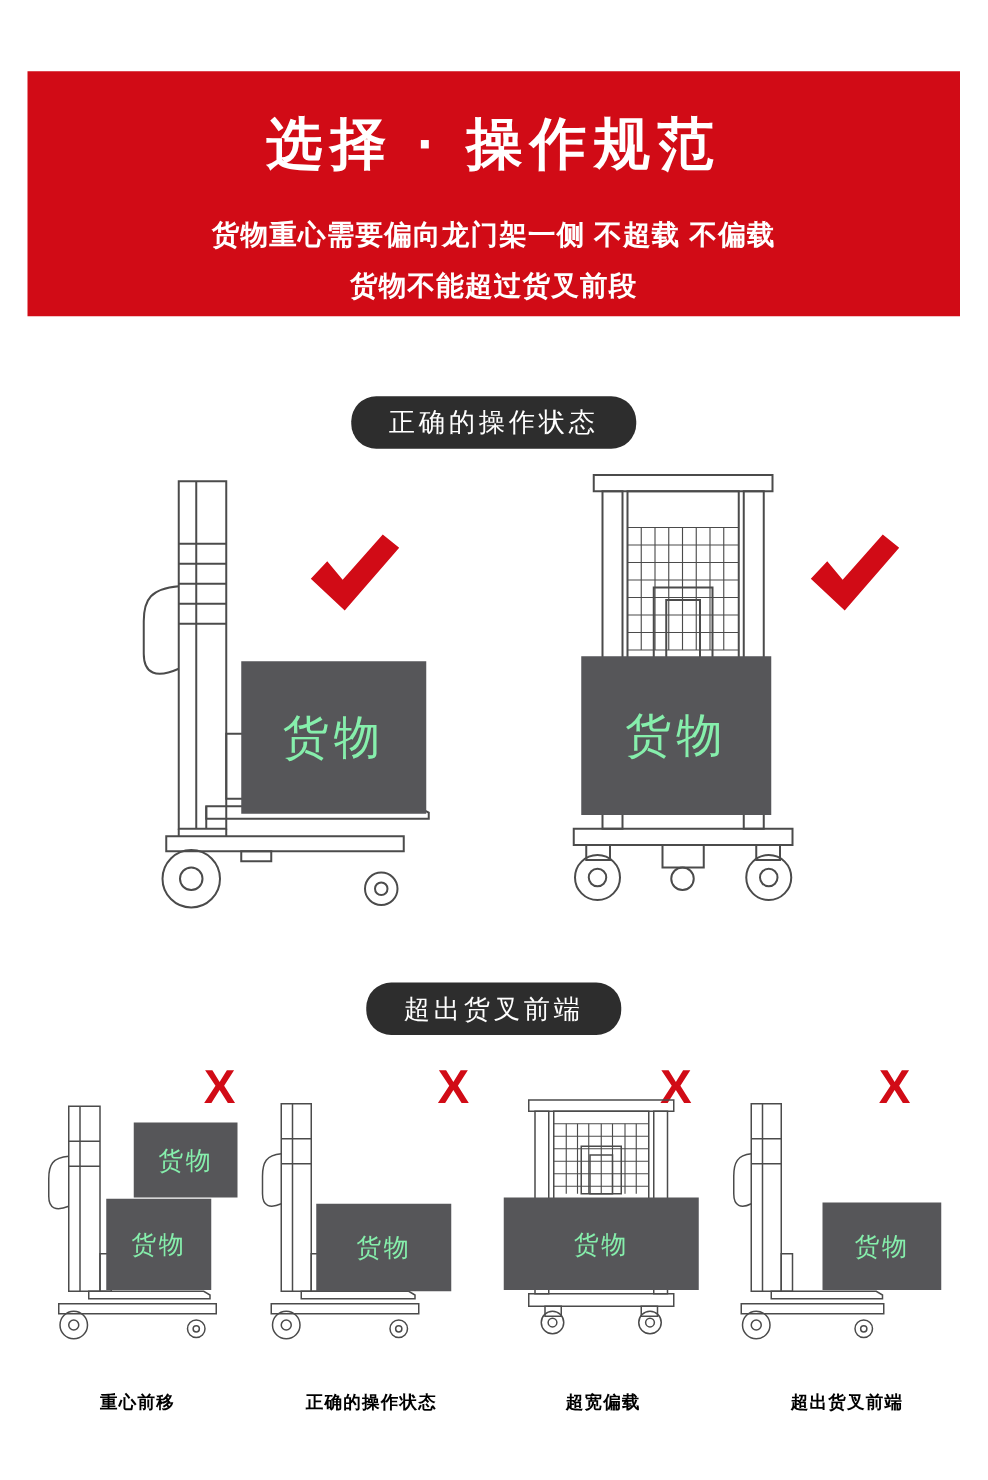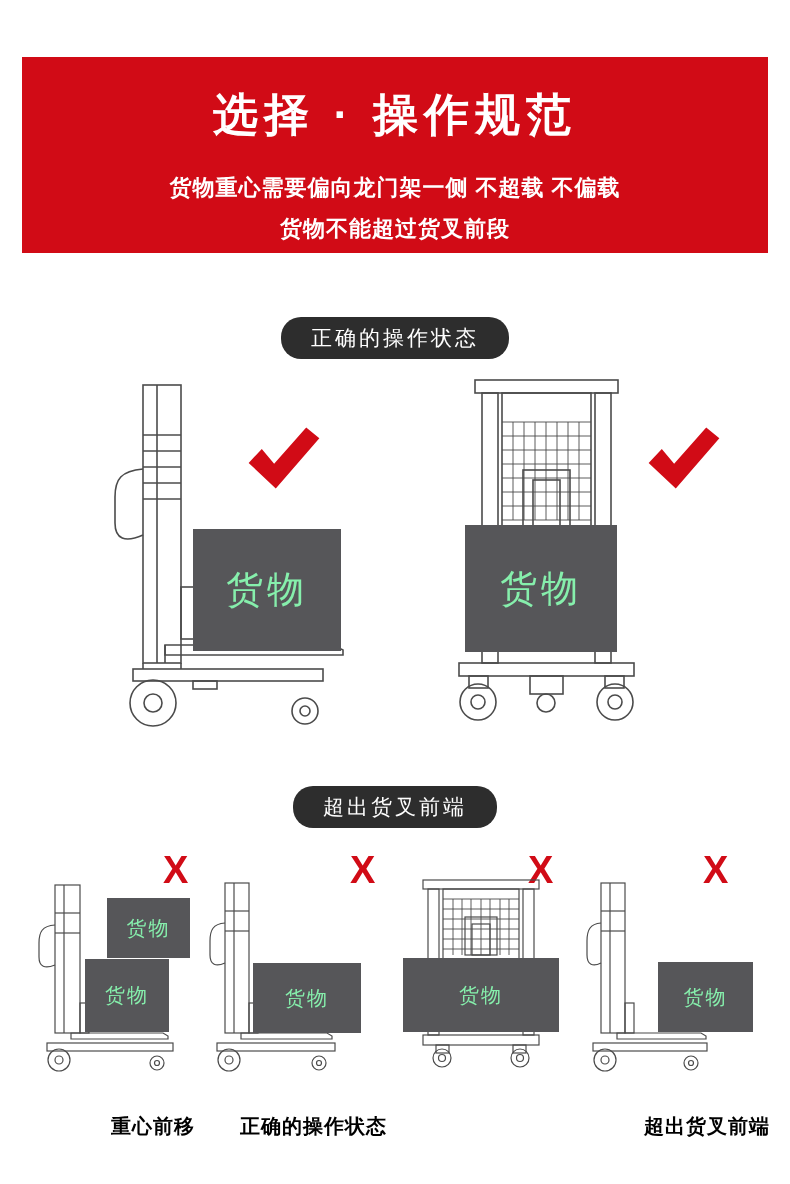--- a/index.html
+++ b/index.html
@@ -39,21 +39,21 @@
   .cargo-sm { font-size:20px; letter-spacing:2px; }
 
   .mark-check { position:absolute; }
   .mark-check path { fill:var(--accent-red,#d10b16); }
   .x-mark {
     position:absolute; top:-4px; color:var(--accent-red,#d10b16);
     font-size:38px; font-weight:bold; line-height:1;
   }
   .caption {
     position:absolute; top:258px; left:0; width:100%;
-    text-align:right; font-size:20px; font-weight:bold; color:#000; letter-spacing:1px;
+    text-align:center; font-size:14px; font-weight:bold; color:#000; letter-spacing:1px;
   }
 </style>
 </head>
 <body>
 
 <div class="page">
 
   <section class="banner">
     <h1 class="banner-title">选择 · 操作规范</h1>
     <p class="banner-line">货物重心需要偏向龙门架一侧 不超载 不偏载</p>
@@ -196,20 +196,21 @@
       <rect x="77" y="69" width="18" height="31"></rect>
       <rect x="28" y="180" width="116" height="10"></rect>
       <rect x="41" y="190" width="13" height="8"></rect>
       <rect x="118" y="190" width="13" height="8"></rect>
       <circle cx="47" cy="203" r="9"></circle>
         <circle cx="47" cy="203" r="3.5"></circle>
       <circle cx="125" cy="203" r="9"></circle>
         <circle cx="125" cy="203" r="3.5"></circle>
     </svg>
     <div class="cargo cargo-sm" style="left:8px; top:103px; width:156px; height:74px;">货物</div>
+    <div class="caption">超宽偏载</div>
   </div>
 
   <div class="illus" style="left:585px; top:855px; width:185px; height:290px;">
     <div class="x-mark" style="left:118px;">X</div>
     <svg class="art sm" width="185" height="290" viewBox="0 0 185 290">
       <rect x="16" y="28" width="24" height="150"></rect>
       <line x1="25" y1="28" x2="25" y2="178"></line>
       <line x1="16" y1="56" x2="40" y2="56"></line>
       <line x1="16" y1="76" x2="40" y2="76"></line>
       <path d="M16,68 C5,69 2,75 2,86 L2,100 C2,110 8,112 16,108"></path>

